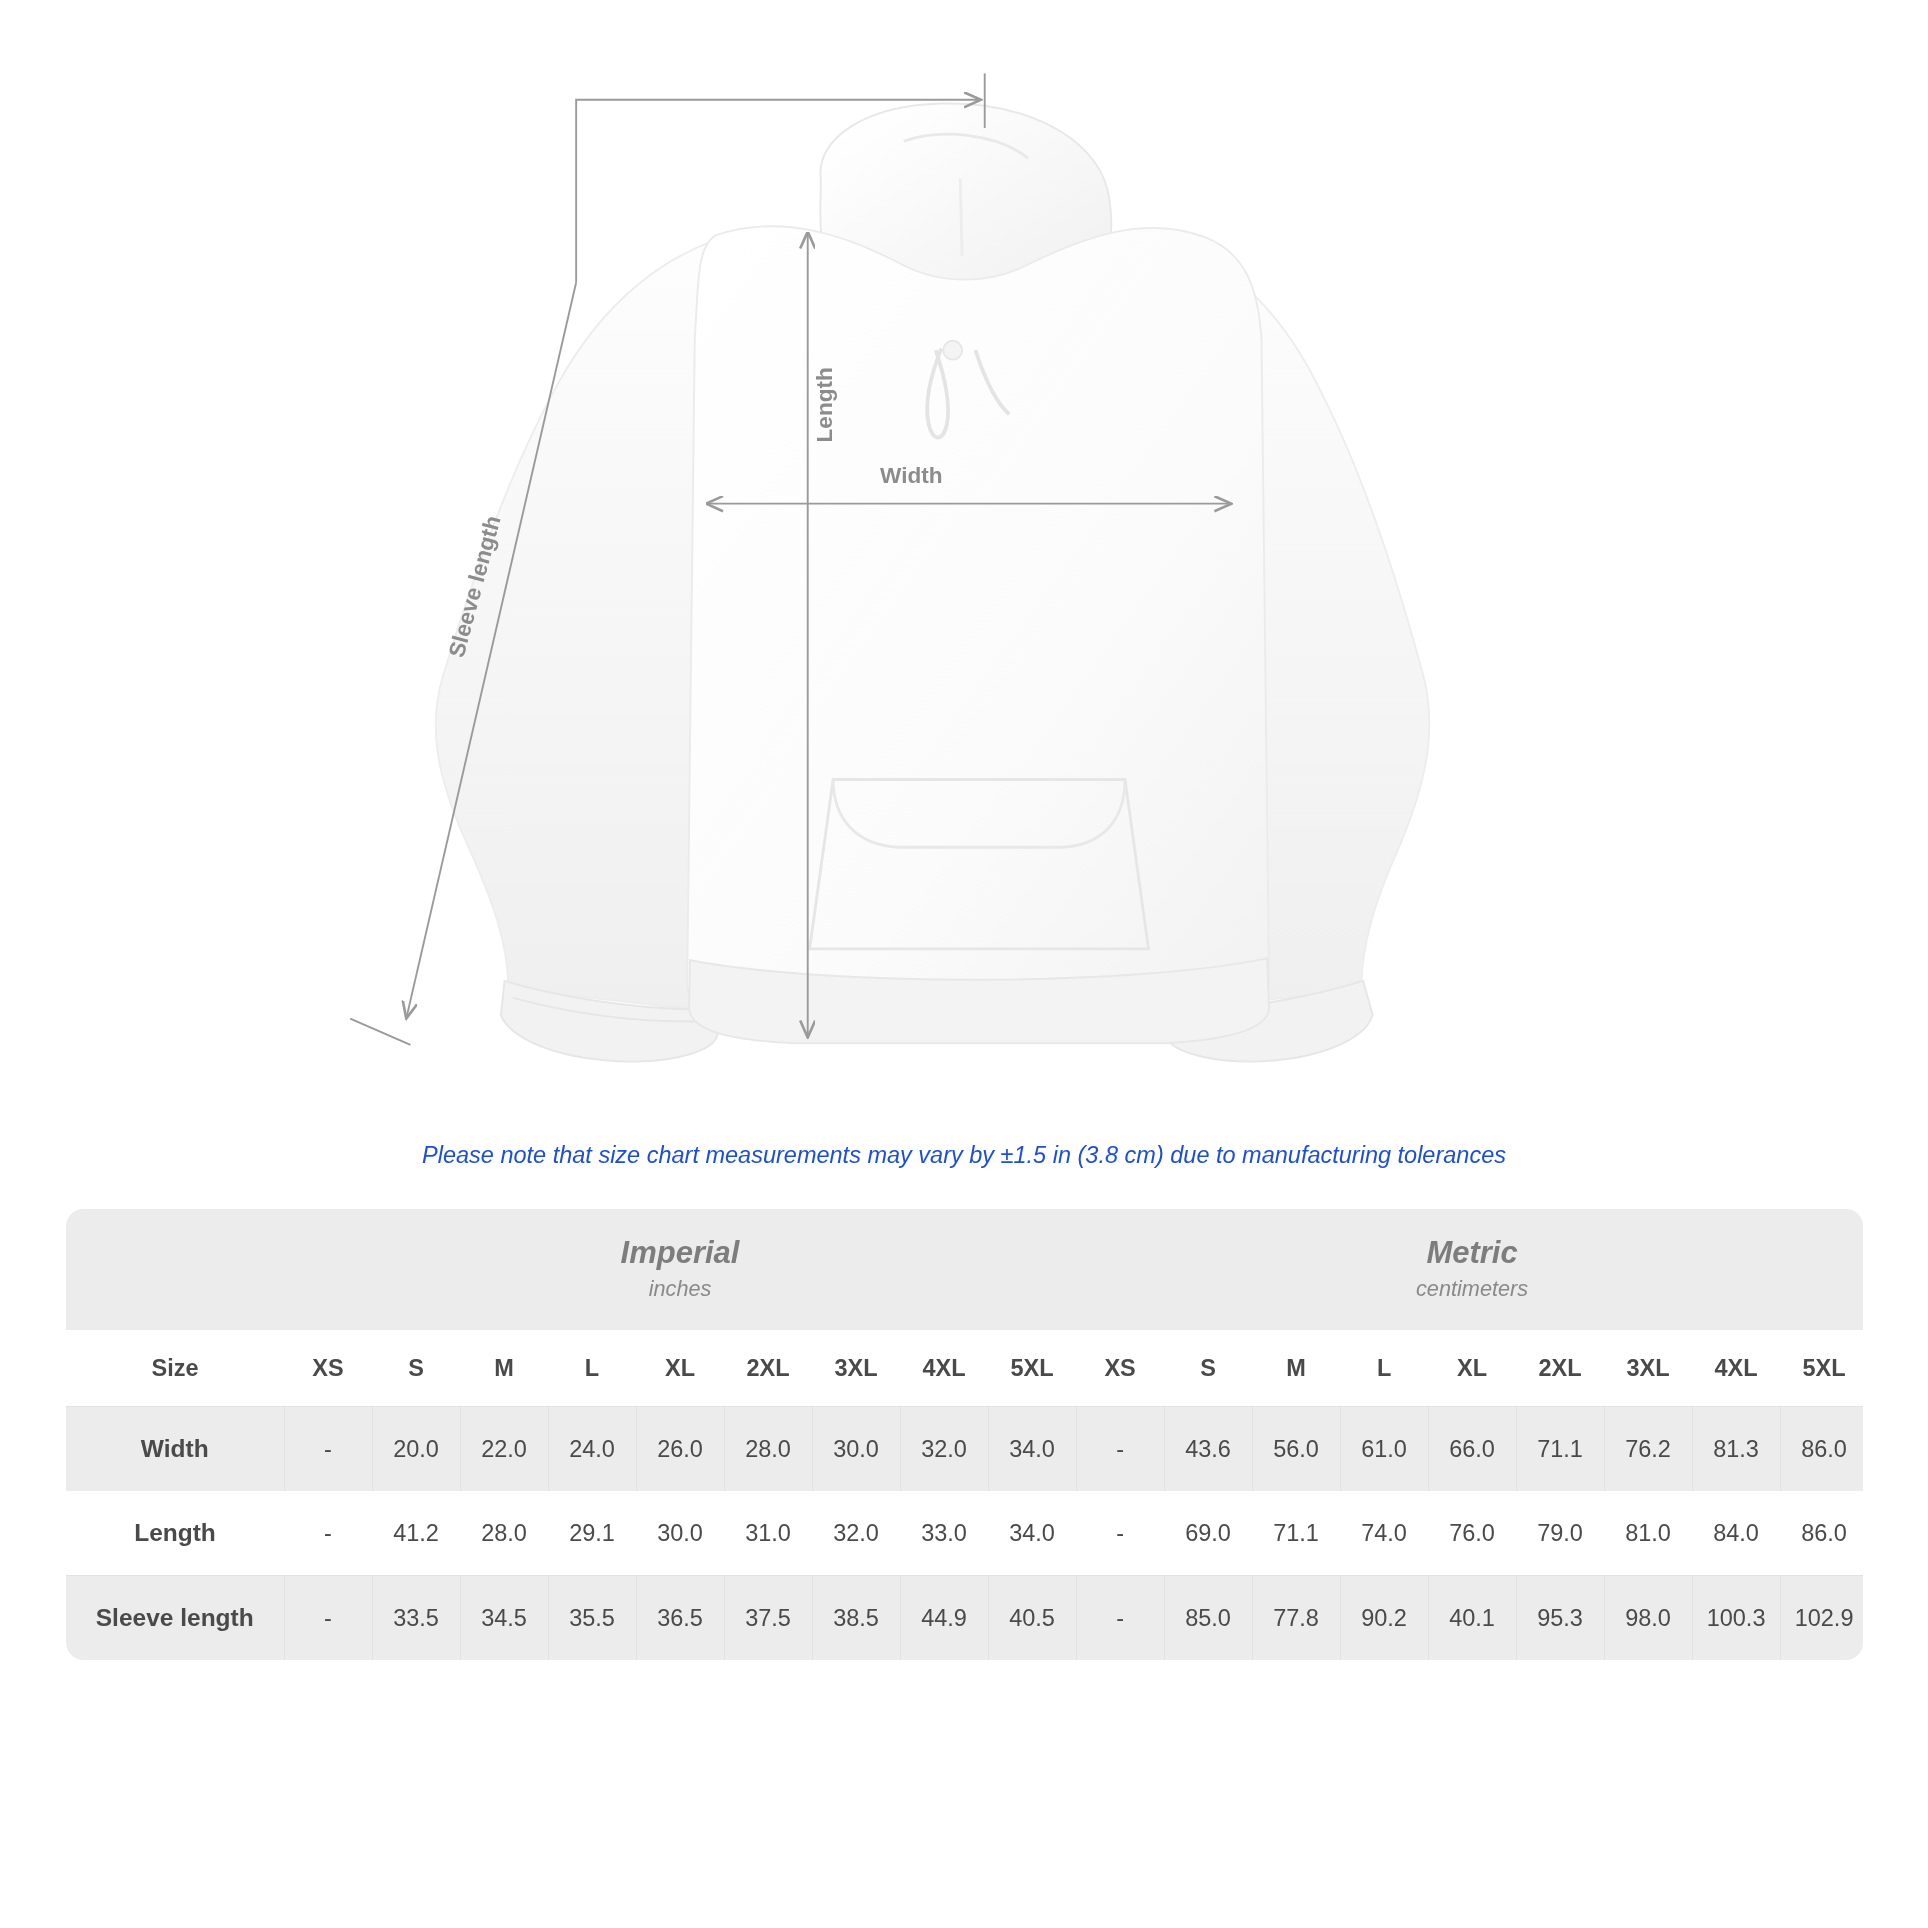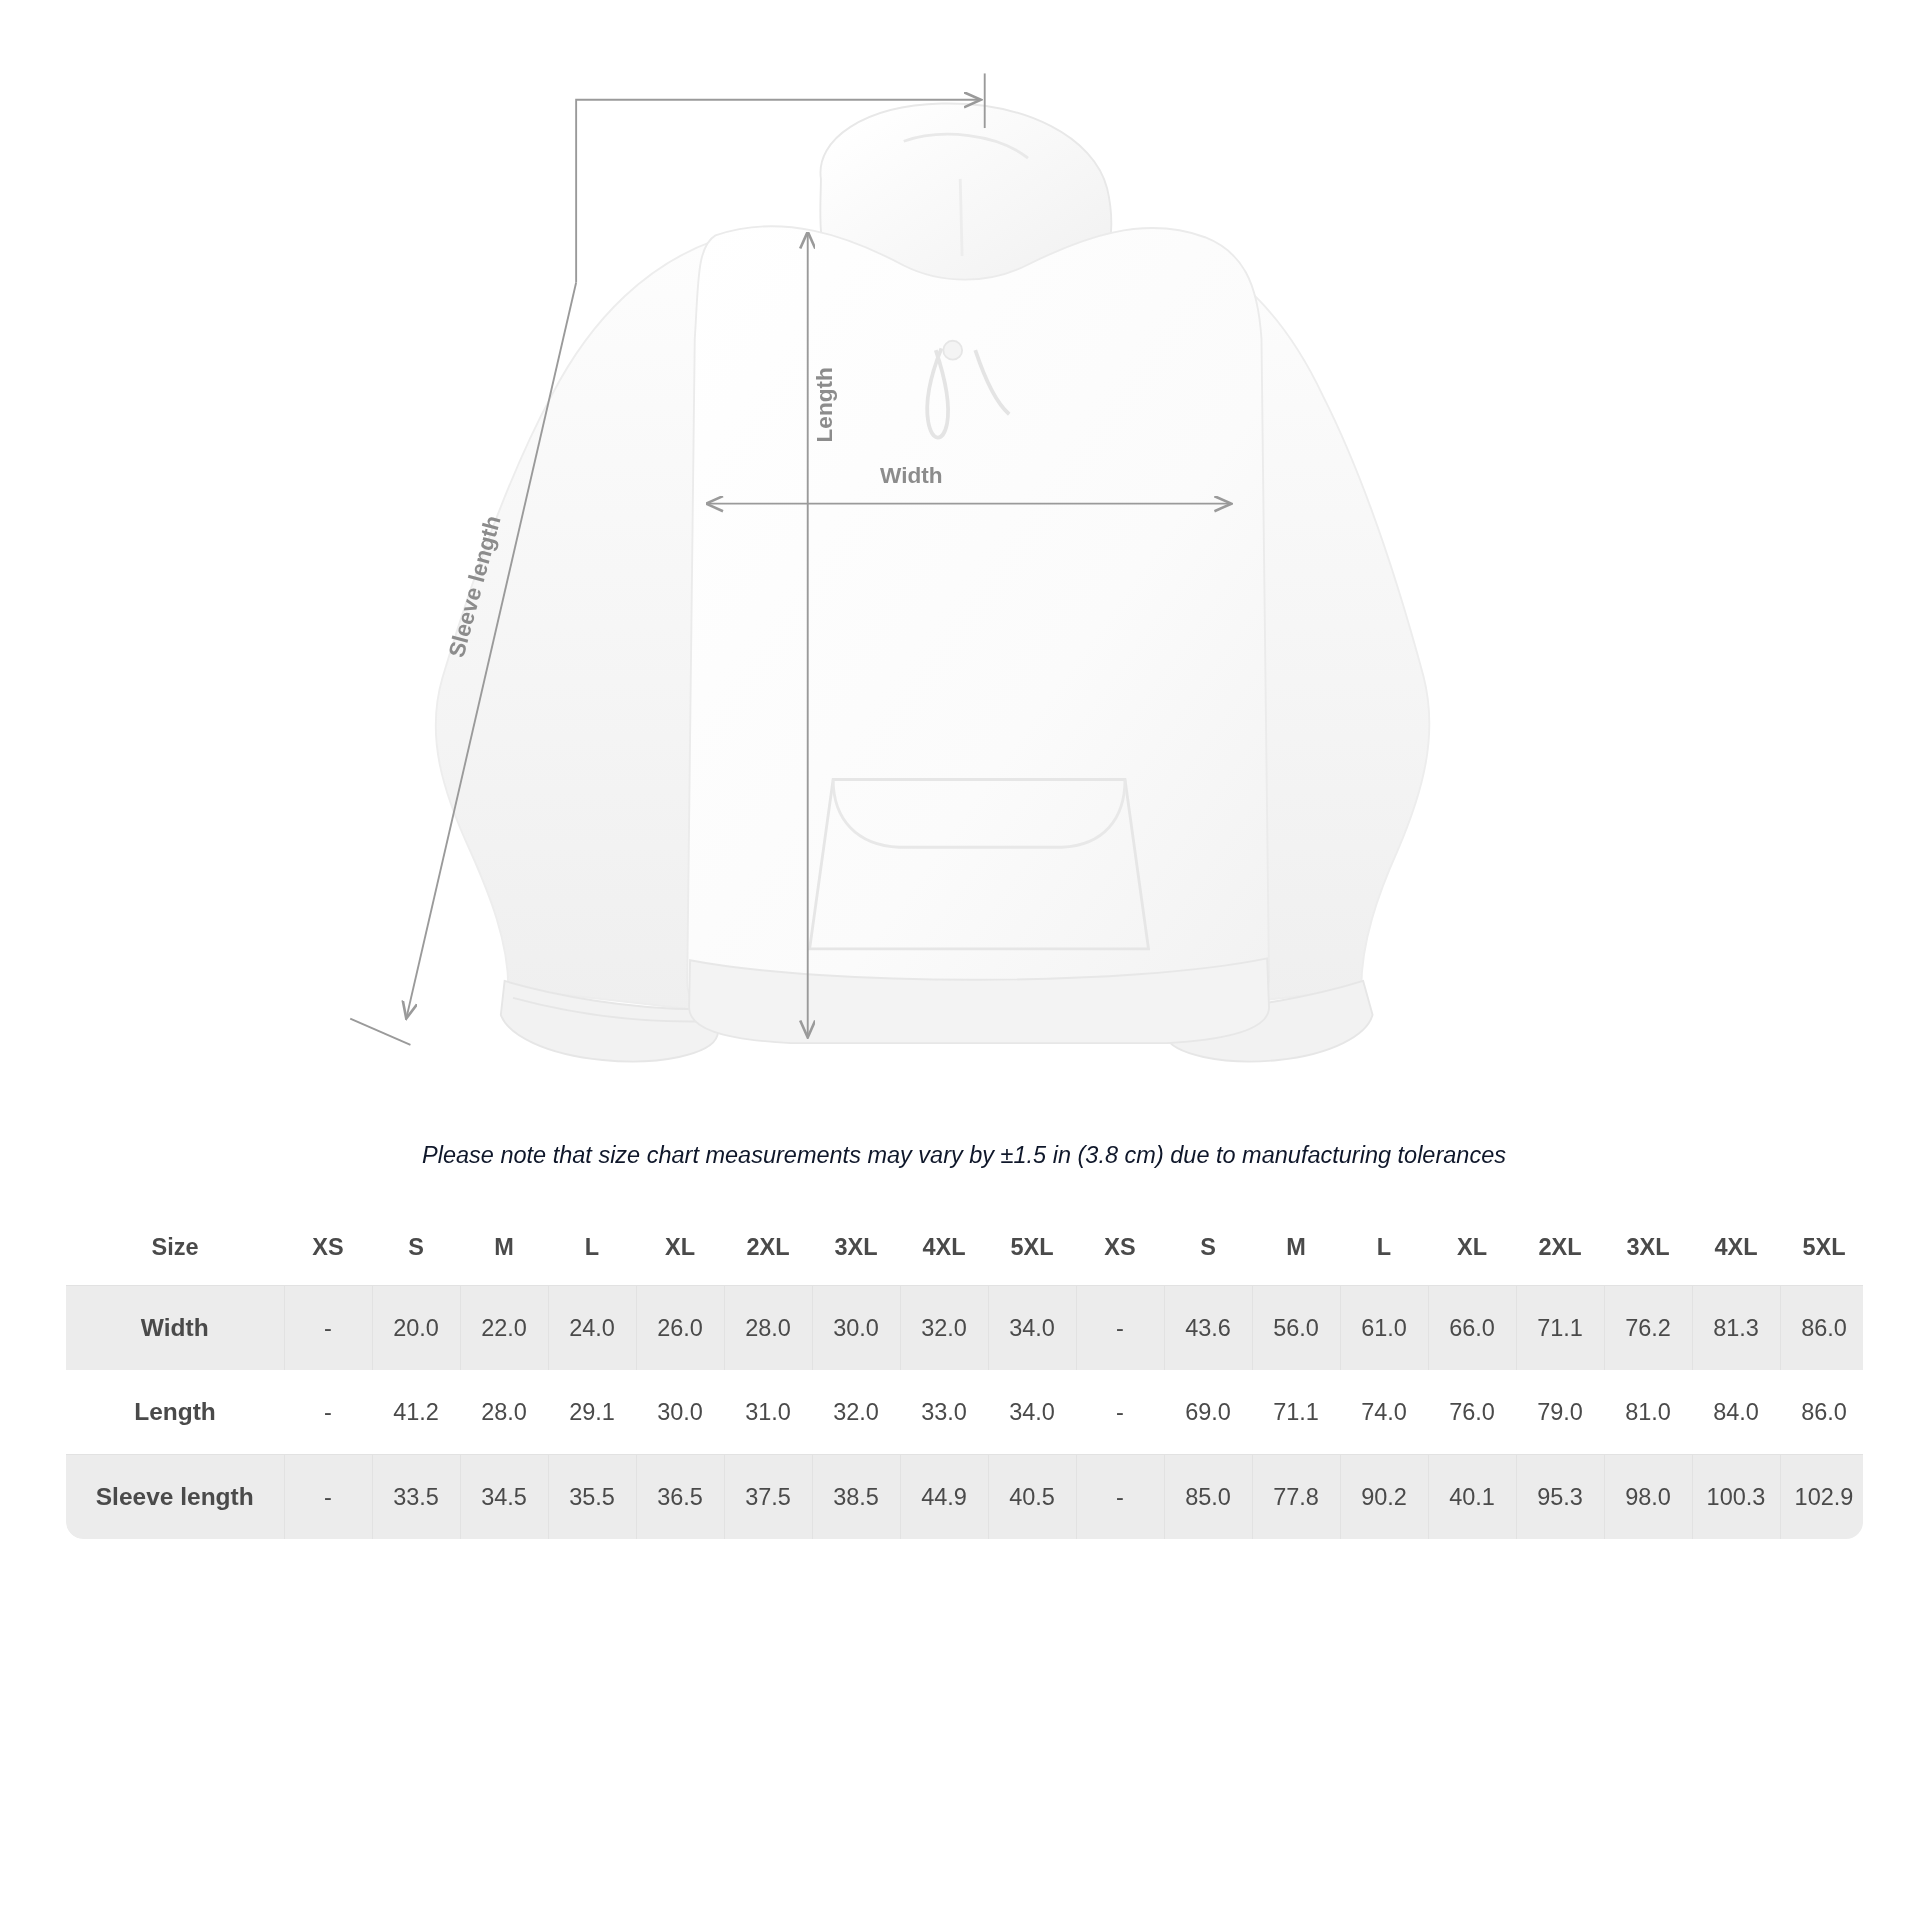--- a/index.html
+++ b/index.html
@@ -40,21 +40,21 @@
     font-weight: bold;
     color: #2f2f2f;
     letter-spacing: 0.2px;
     margin: 0;
     padding: 0 0 0 0;
   }
   .chart-subtitle {
     text-align: center;
     font-size: 23.5px;
     font-style: italic;
-    color: #0f172a;
+    color: #1d4ed8;
     margin: 17px 0 0 0;
   }
 
   
   .table-wrap {
     margin: 40px 66px 0 66px;
     width: 1797px;
     border-radius: 17px;
     overflow: hidden;
     background: #ffffff;
@@ -245,20 +245,31 @@
           <col class="data-col">
           <col class="data-col">
           <col class="data-col">
         <col class="data-col">
           <col class="data-col">
           <col class="data-col">
           <col class="data-col">
       </colgroup>
       <tbody>
 
+        <tr class="unit-row">
+          <td class="corner rounded-top-left"></td>
+          <td colspan="9">
+            <div class="unit-name">Imperial</div>
+            <div class="unit-sub">inches</div>
+          </td>
+          <td colspan="9" class="rounded-top-right">
+            <div class="unit-name">Metric</div>
+            <div class="unit-sub">centimeters</div>
+          </td>
+        </tr>
 
         <tr class="head-row">
           <td class="rowlabel">Size</td>
           <td>XS</td>
           <td>S</td>
           <td>M</td>
           <td>L</td>
           <td>XL</td>
           <td>2XL</td>
           <td>3XL</td>

